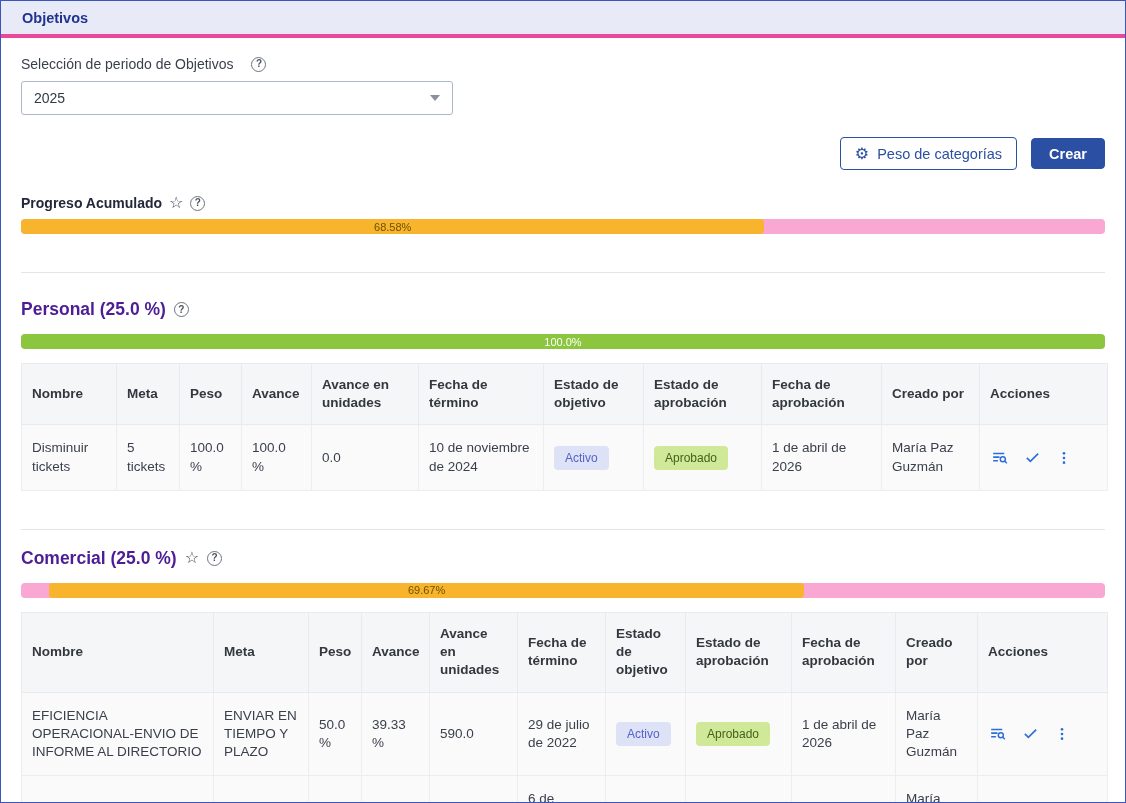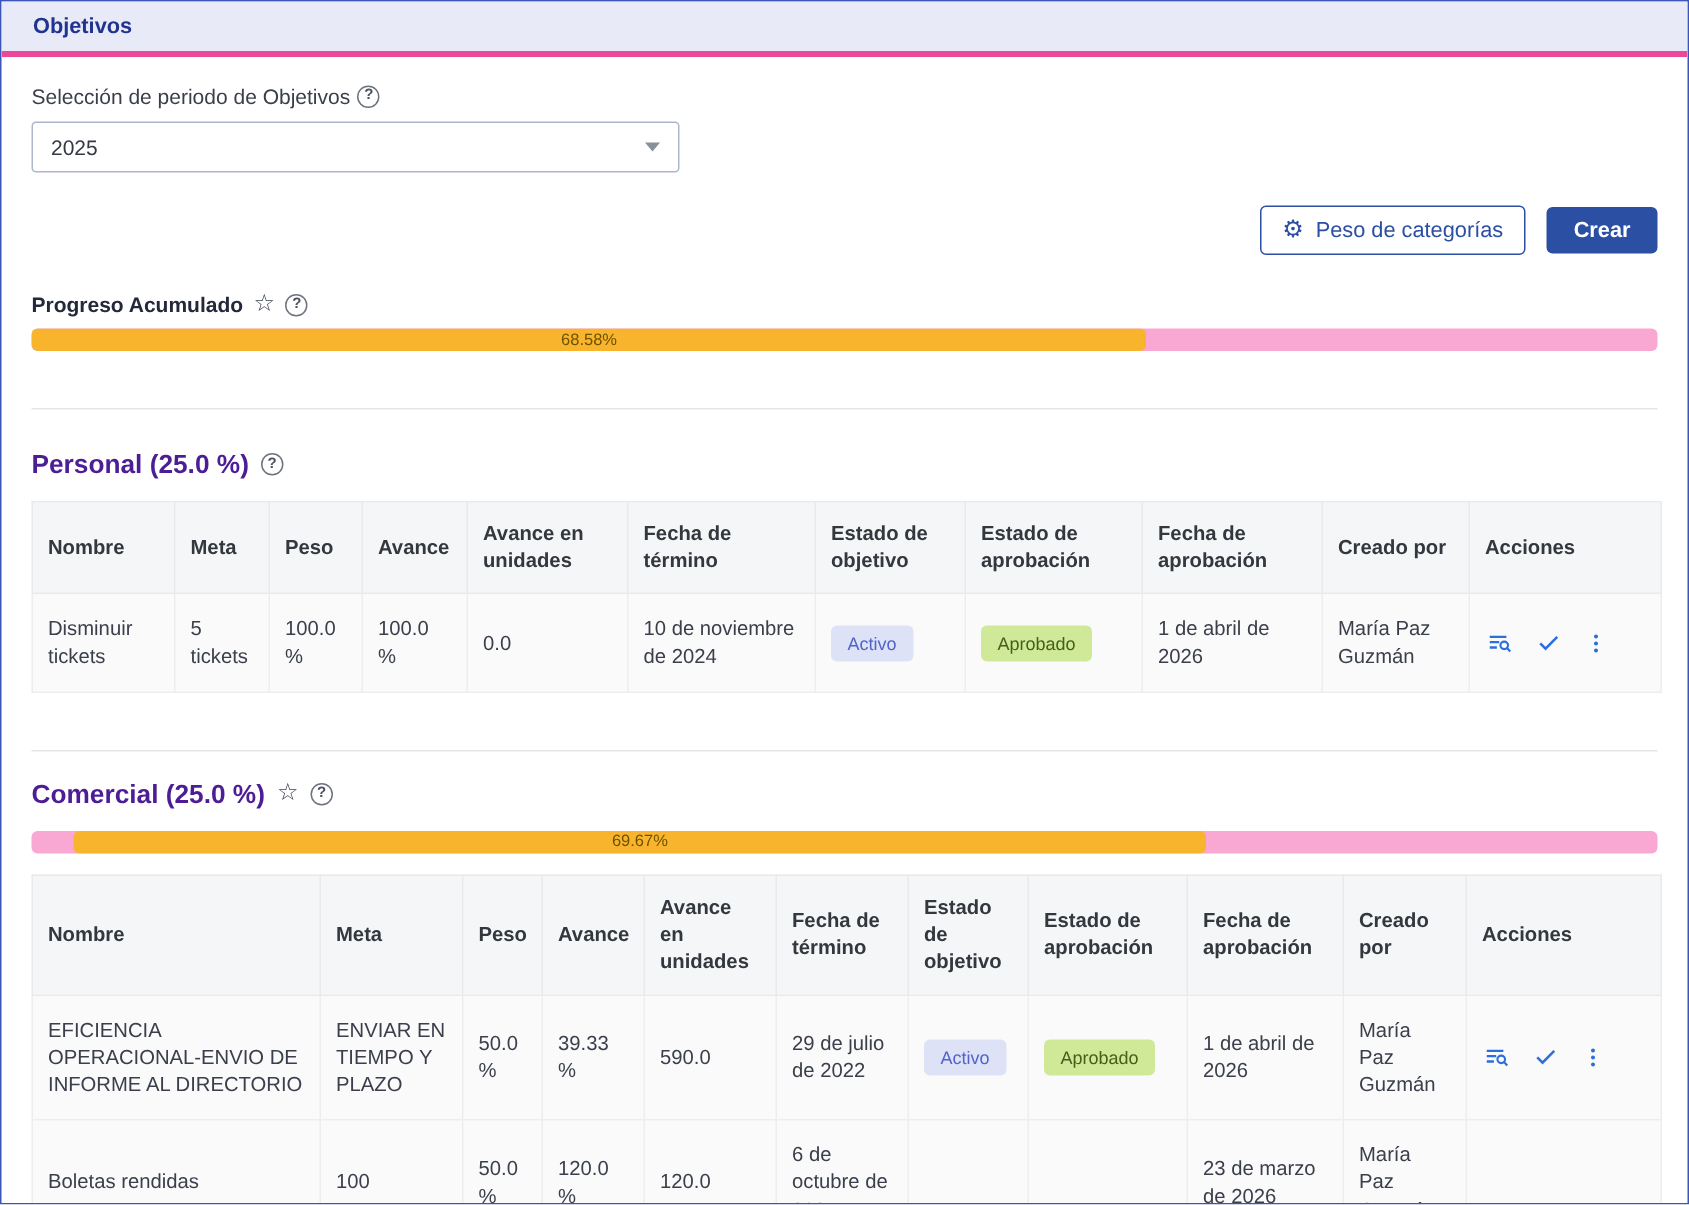--- a/index.html
+++ b/index.html
@@ -21,21 +21,21 @@
     background:#e8ebf7;
     border-bottom:4px solid #ec4899;
     padding:9px 21px;
     height:37px;
     display:flex; align-items:center;
   }
   .topbar-title { color:#20338f; font-weight:bold; font-size:14.5px; }
 
   .content { padding:0 20px; }
 
-  .label-row { margin-top:18px; display:flex; align-items:center; gap:5px; font-size:14px; color:#3a3f4b; }
+  .label-row { margin-top:18px; display:flex; align-items:center; gap:18px; font-size:14px; color:#3a3f4b; }
 
   .help-icon {
     width:15px; height:15px; min-width:15px;
     border:1.4px solid #6d7480; border-radius:50%;
     font-size:10px; font-weight:bold; color:#4c535f;
     display:inline-flex; align-items:center; justify-content:center;
     line-height:1; cursor:pointer;
   }
   .star { font-size:16px; color:#3c4250; line-height:1; cursor:pointer; }
 
@@ -153,20 +153,25 @@
       <div class="progress-fill fill-orange" style="width: 68.58%;">
         <span>68.58%</span>
       </div>
     </div>
 
     <hr class="divider">
 
     <div class="section-head first">
       <span class="section-title">Personal (25.0 %)</span>
       <span class="help-icon">?</span>
+    </div>
+    <div class="progress section-bar">
+      <div class="progress-fill fill-green" style="width: 100%;">
+        <span>100.0%</span>
+      </div>
     </div>
 
     <table class="obj">
       <colgroup>
         <col style="width:95px">
           <col style="width:63px">
           <col style="width:62px">
           <col style="width:70px">
         <col style="width:107px">
           <col style="width:125px">

